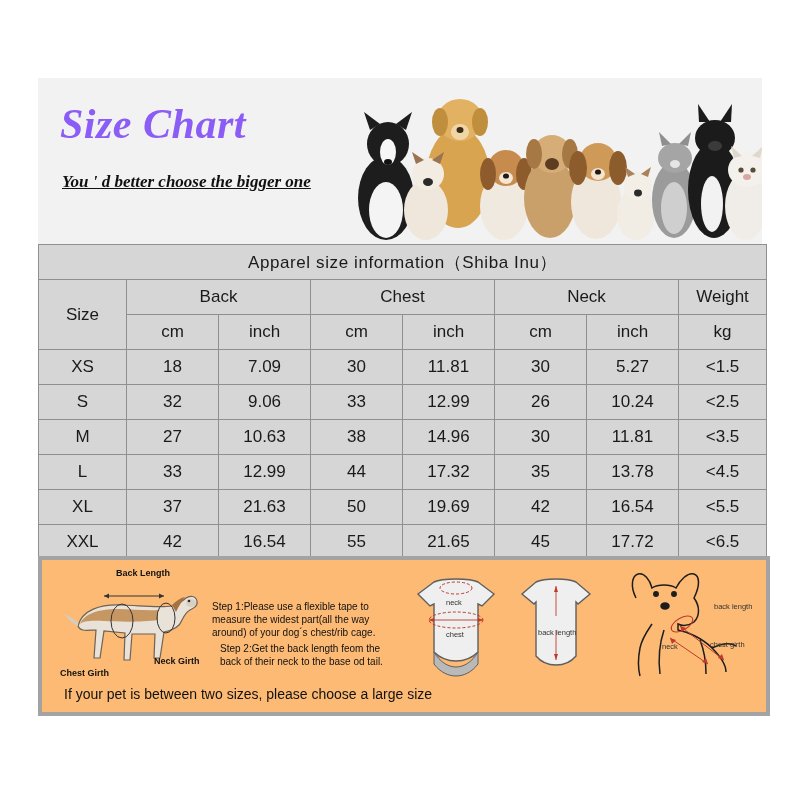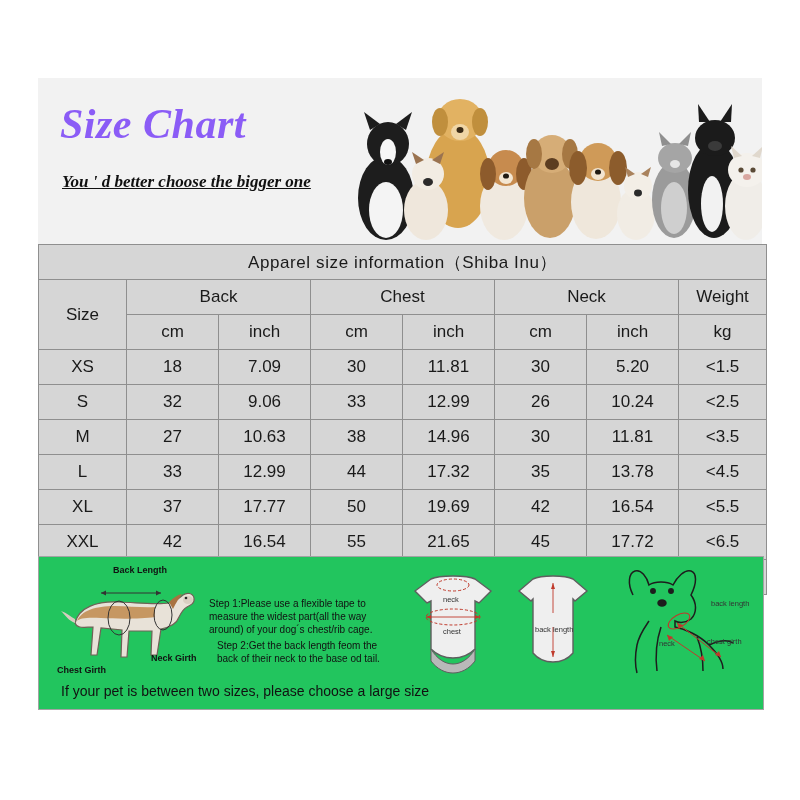--- a/index.html
+++ b/index.html
@@ -103,22 +103,22 @@
   .col-num { width: 92px; }
   .col-weight { width: 88px; }
 
   
   .bottom {
     position: absolute;
     left: 38px;
     top: 556px;
     width: 724px;
     height: 152px;
-    background: #22c55e;
-    border: 1px solid #a3a3a3;
+    background: #fdba74;
+    border: 4px solid #a3a3a3;
     overflow: hidden;
     text-decoration: underline;
   }
   .bl-label {
     position: absolute;
     font-size: 9px;
     color: #111;
     font-weight: bold;
   }
   .howto-title {
@@ -290,21 +290,21 @@
           <td>kg</td>
         </tr>
 
         <tr class="data-row">
           <td>XS</td>
           <td>18</td>
           <td>7.09</td>
           <td>30</td>
           <td>11.81</td>
           <td>30</td>
-          <td>5.20</td>
+          <td>5.27</td>
           <td>&lt;1.5</td>
         </tr>
         <tr class="data-row">
           <td>S</td>
           <td>32</td>
           <td>9.06</td>
           <td>33</td>
           <td>12.99</td>
           <td>26</td>
           <td>10.24</td>
@@ -326,21 +326,21 @@
           <td>12.99</td>
           <td>44</td>
           <td>17.32</td>
           <td>35</td>
           <td>13.78</td>
           <td>&lt;4.5</td>
         </tr>
         <tr class="data-row">
           <td>XL</td>
           <td>37</td>
-          <td>17.77</td>
+          <td>21.63</td>
           <td>50</td>
           <td>19.69</td>
           <td>42</td>
           <td>16.54</td>
           <td>&lt;5.5</td>
         </tr>
         <tr class="data-row">
           <td>XXL</td>
           <td>42</td>
           <td>16.54</td>

